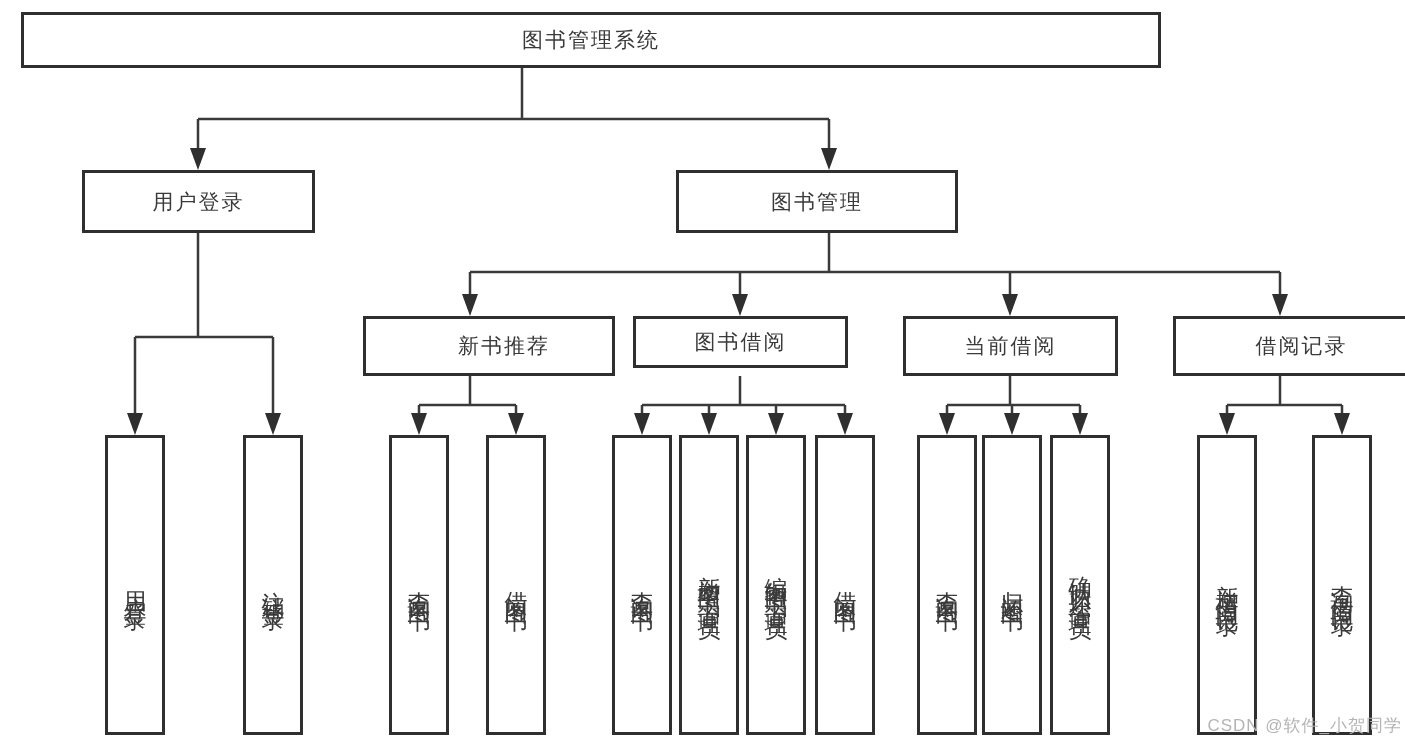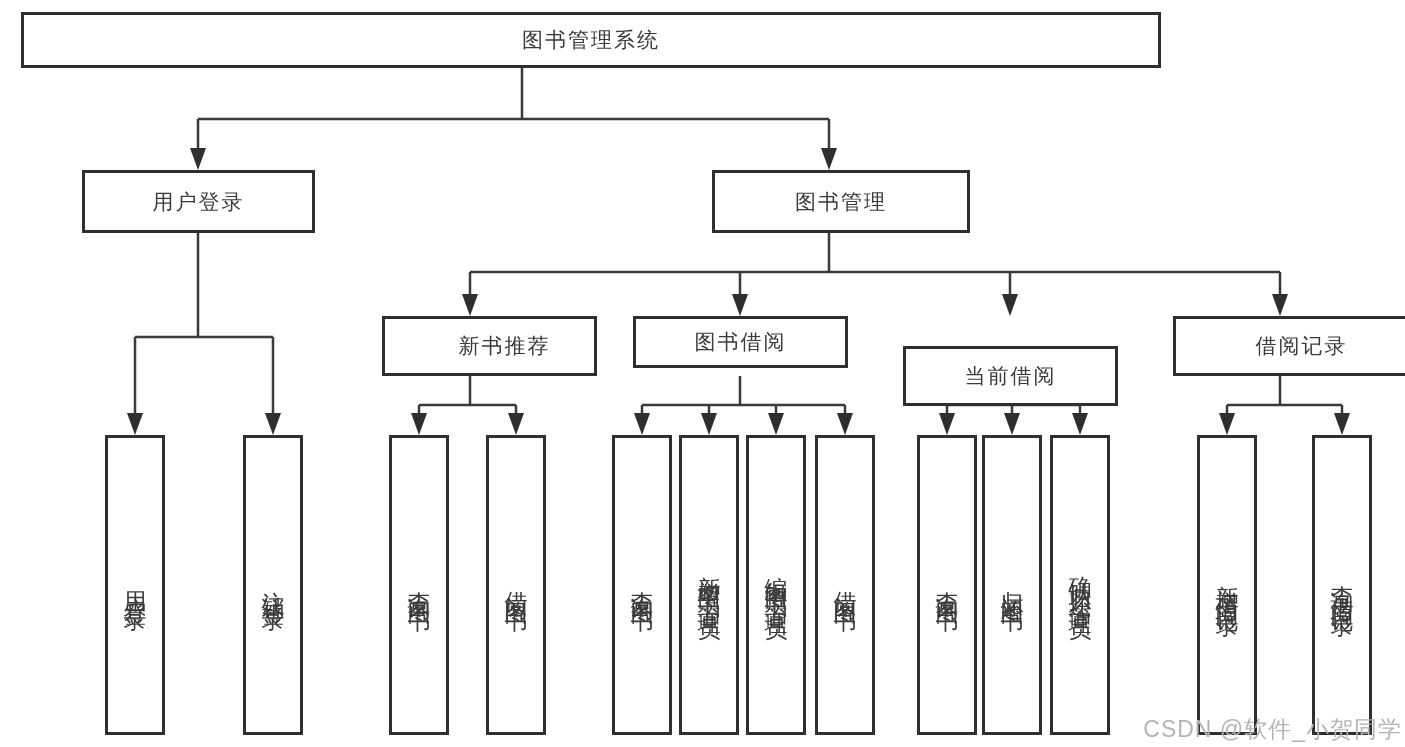--- a/index.html
+++ b/index.html
@@ -13,21 +13,21 @@
     display:flex;align-items:center;justify-content:center;
     color:#3a3a3a;z-index:2;
   }
   .hnode{font-size:21px;letter-spacing:2px;}
   .vnode{
     writing-mode:vertical-rl;text-orientation:mixed;
     font-size:23px;letter-spacing:6px;line-height:1;
   }
   .watermark{
     position:absolute;right:3px;top:714px;z-index:5;
-    font-size:23px;color:#b4b4b4;letter-spacing:1px;
+    font-size:17px;color:#b4b4b4;letter-spacing:1px;
   }
 </style>
 </head>
 <body>
 
 <div class="canvas">
 
   <svg class="wires" viewBox="0 0 1405 747" xmlns="http://www.w3.org/2000/svg">
     <g stroke="#3a3a3a" stroke-width="2.5" fill="none">
       <path d="M522 68 V119 M198 119 H829 M198 119 V152 M829 119 V152"></path>
@@ -61,31 +61,31 @@
     </g>
   </svg>
 
   <div class="box hnode" style="left:21px;top:12px;width:1140px;height:56px;">
     <span>图书管理系统</span>
   </div>
 
   <div class="box hnode" style="left:82px;top:170px;width:233px;height:63px;">
     <span>用户登录</span>
   </div>
-  <div class="box hnode" style="left:712px;top:170px;width:258px;height:63px;">
+  <div class="box hnode" style="left:676px;top:170px;width:282px;height:63px;">
     <span>图书管理</span>
   </div>
 
-  <div class="box hnode" style="left:382px;top:316px;width:215px;height:60px;padding-left:30px;">
+  <div class="box hnode" style="left:363px;top:316px;width:252px;height:60px;padding-left:30px;">
     <span>新书推荐</span>
   </div>
   <div class="box hnode" style="left:633px;top:316px;width:215px;height:52px;">
     <span>图书借阅</span>
   </div>
-  <div class="box hnode" style="left:903px;top:316px;width:215px;height:60px;margin-top:30px;">
+  <div class="box hnode" style="left:903px;top:316px;width:215px;height:60px;">
     <span>当前借阅</span>
   </div>
   <div class="box hnode" style="left:1173px;top:316px;width:257px;height:60px;">
     <span>借阅记录</span>
   </div>
 
   <div class="box vnode" style="left:105px;top:435px;width:60px;height:300px;">
     <span>用户登录</span>
   </div>
   <div class="box vnode" style="left:243px;top:435px;width:60px;height:300px;">

